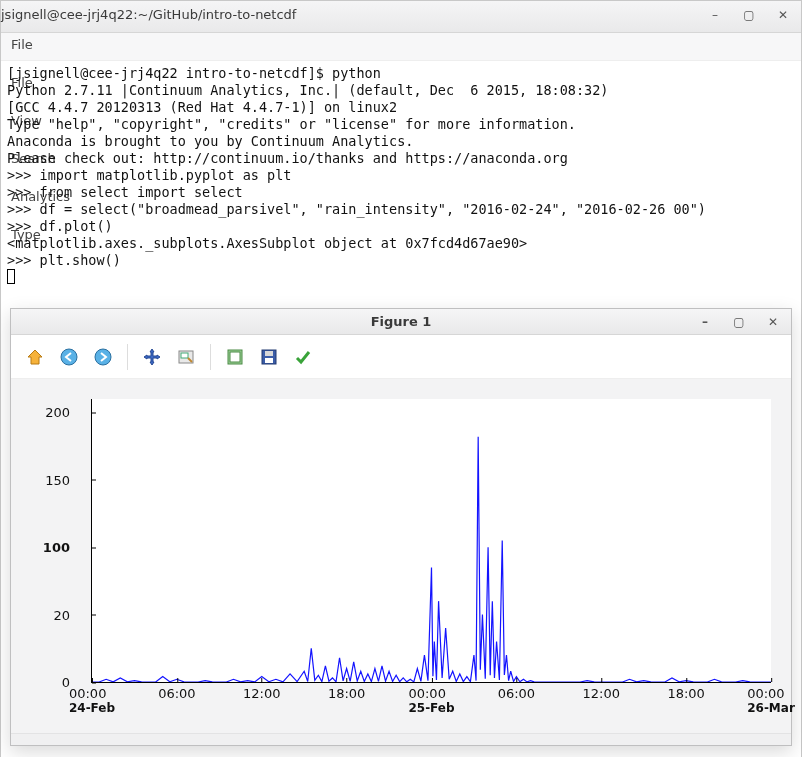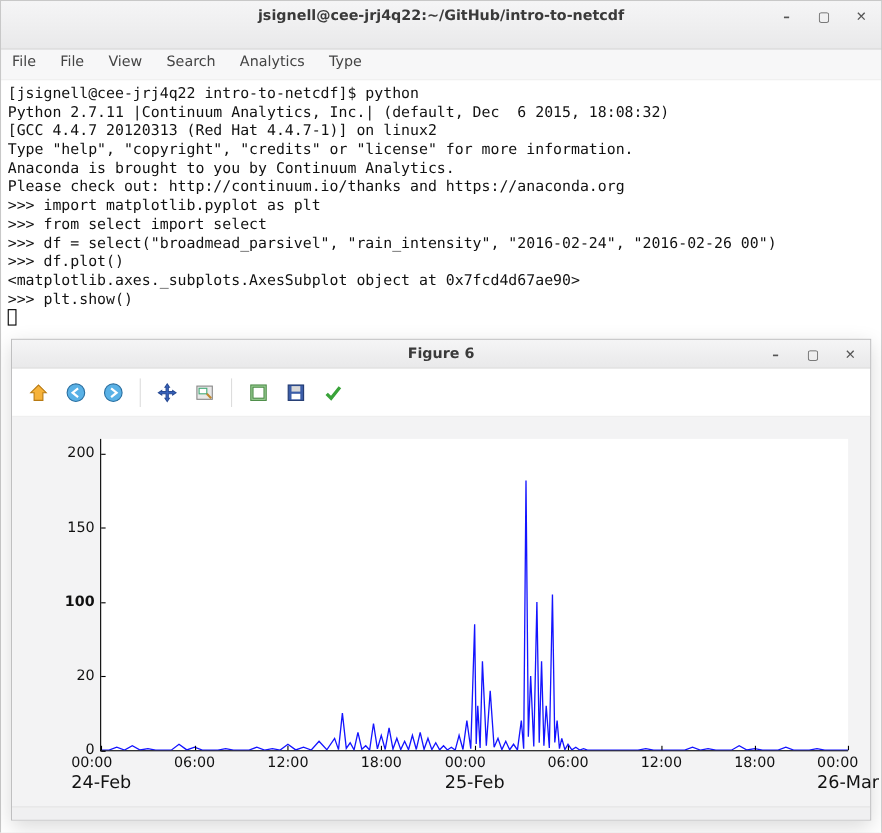--- a/index.html
+++ b/index.html
@@ -12,42 +12,42 @@
     overflow: hidden;
     position: relative;
   }
   
   .term-window {
     position: absolute; left: 0; top: 0; width: 802px; height: 757px;
     border: 1px solid #c8c8c8;
     background: #efeff0;
   }
   .titlebar {
-    height: 44px; line-height: 28px;
+    height: 32px; line-height: 28px;
     background: linear-gradient(#f5f5f6, #e9e9ea);
     border-bottom: 1px solid #d6d6d6;
     position: relative;
-    text-align: center;
-    font-weight: bold;
+    font-weight: normal;
     color: #3a3a3a;
     font-size: 13px;
   }
   .win-controls {
     position: absolute; right: 6px; top: 0; height: 28px;
     display: flex; gap: 10px; align-items: center;
   }
   .wc { width: 24px; height: 20px; display:flex; align-items:center; justify-content:center; color:#555; font-size:12px; }
   .menubar {
     height: 28px; line-height: 24px;
     background: #f7f7f8;
     border-bottom: 1px solid #eee;
     padding: 0 6px;
     display: flex; gap: 14px;
     color: #444;
     font-size: 13px;
+    flex-direction: column;
   }
   .menu-item { padding: 0 4px; }
   .term-body {
     background: #ffffff;
     font-family: "DejaVu Sans Mono","Liberation Mono",monospace;
     font-size: 13.5px;
     line-height: 17px;
     color: #111;
     padding: 4px 6px;
     white-space: pre;
@@ -114,29 +114,29 @@
     display: flex; align-items: center; gap: 8px;
     font-family: "DejaVu Sans", sans-serif;
     font-size: 14px;
   }
   .legend-line { width: 24px; height: 2px; background: #1414ff; display:inline-block; }
 
   .ytick, .xtick {
     position: absolute; font-size: 13px; color: #111;
     font-family: "DejaVu Sans", sans-serif;
   }
-  .ytick { right: 100%; transform: translateY(-50%); padding-right: 6px; text-align: center; white-space: nowrap; }
+  .ytick { right: 100%; transform: translateY(-50%); padding-right: 22px; text-align: center; white-space: nowrap; }
   .ytick::after {
     content: ""; position: absolute; right: -4px; top: 50%; width: 4px; height: 1px; background:#000;
   }
   .xtick { top: 100%; transform: translateX(-50%); padding-top: 4px; text-align: left; white-space: nowrap; }
   .xtick::before {
     content: ""; position: absolute; left: 50%; top: -4px; width: 1px; height: 4px; background:#000;
   }
-  .xtick-sub { display:block; font-size:16px; }
+  .xtick-sub { display:block; font-size:12px;font-weight:bold; }
 
   .statusbar {
     position:absolute; left:0; right:0; bottom:0; height:12px;
     background:#f0f0f1; border-top:1px solid #e3e3e4;
   }
 </style>
 </head>
 <body>
 
 <div class="term-window">
@@ -166,21 +166,21 @@
 &gt;&gt;&gt; from select import select
 &gt;&gt;&gt; df = select("broadmead_parsivel", "rain_intensity", "2016-02-24", "2016-02-26 00")
 &gt;&gt;&gt; df.plot()
 &lt;matplotlib.axes._subplots.AxesSubplot object at 0x7fcd4d67ae90&gt;
 &gt;&gt;&gt; plt.show()
 <span class="cursor-block"></span></div>
 </div>
 
 <div class="fig-window">
   <div class="fig-titlebar">
-    <span>Figure 6</span>
+    <span>Figure 1</span>
     <div class="fig-controls">
       <span class="wc">–</span>
       <span class="wc">▢</span>
       <span class="wc">✕</span>
     </div>
   </div>
   <div class="fig-toolbar">
     <div class="tb-btn">
       <svg width="20" height="20" viewBox="0 0 20 20">
           <path d="M3 10 L10 3 L17 10 L14 10 L14 17 L6 17 L6 10 Z" fill="#f6b23a" stroke="#b87a12"></path>

